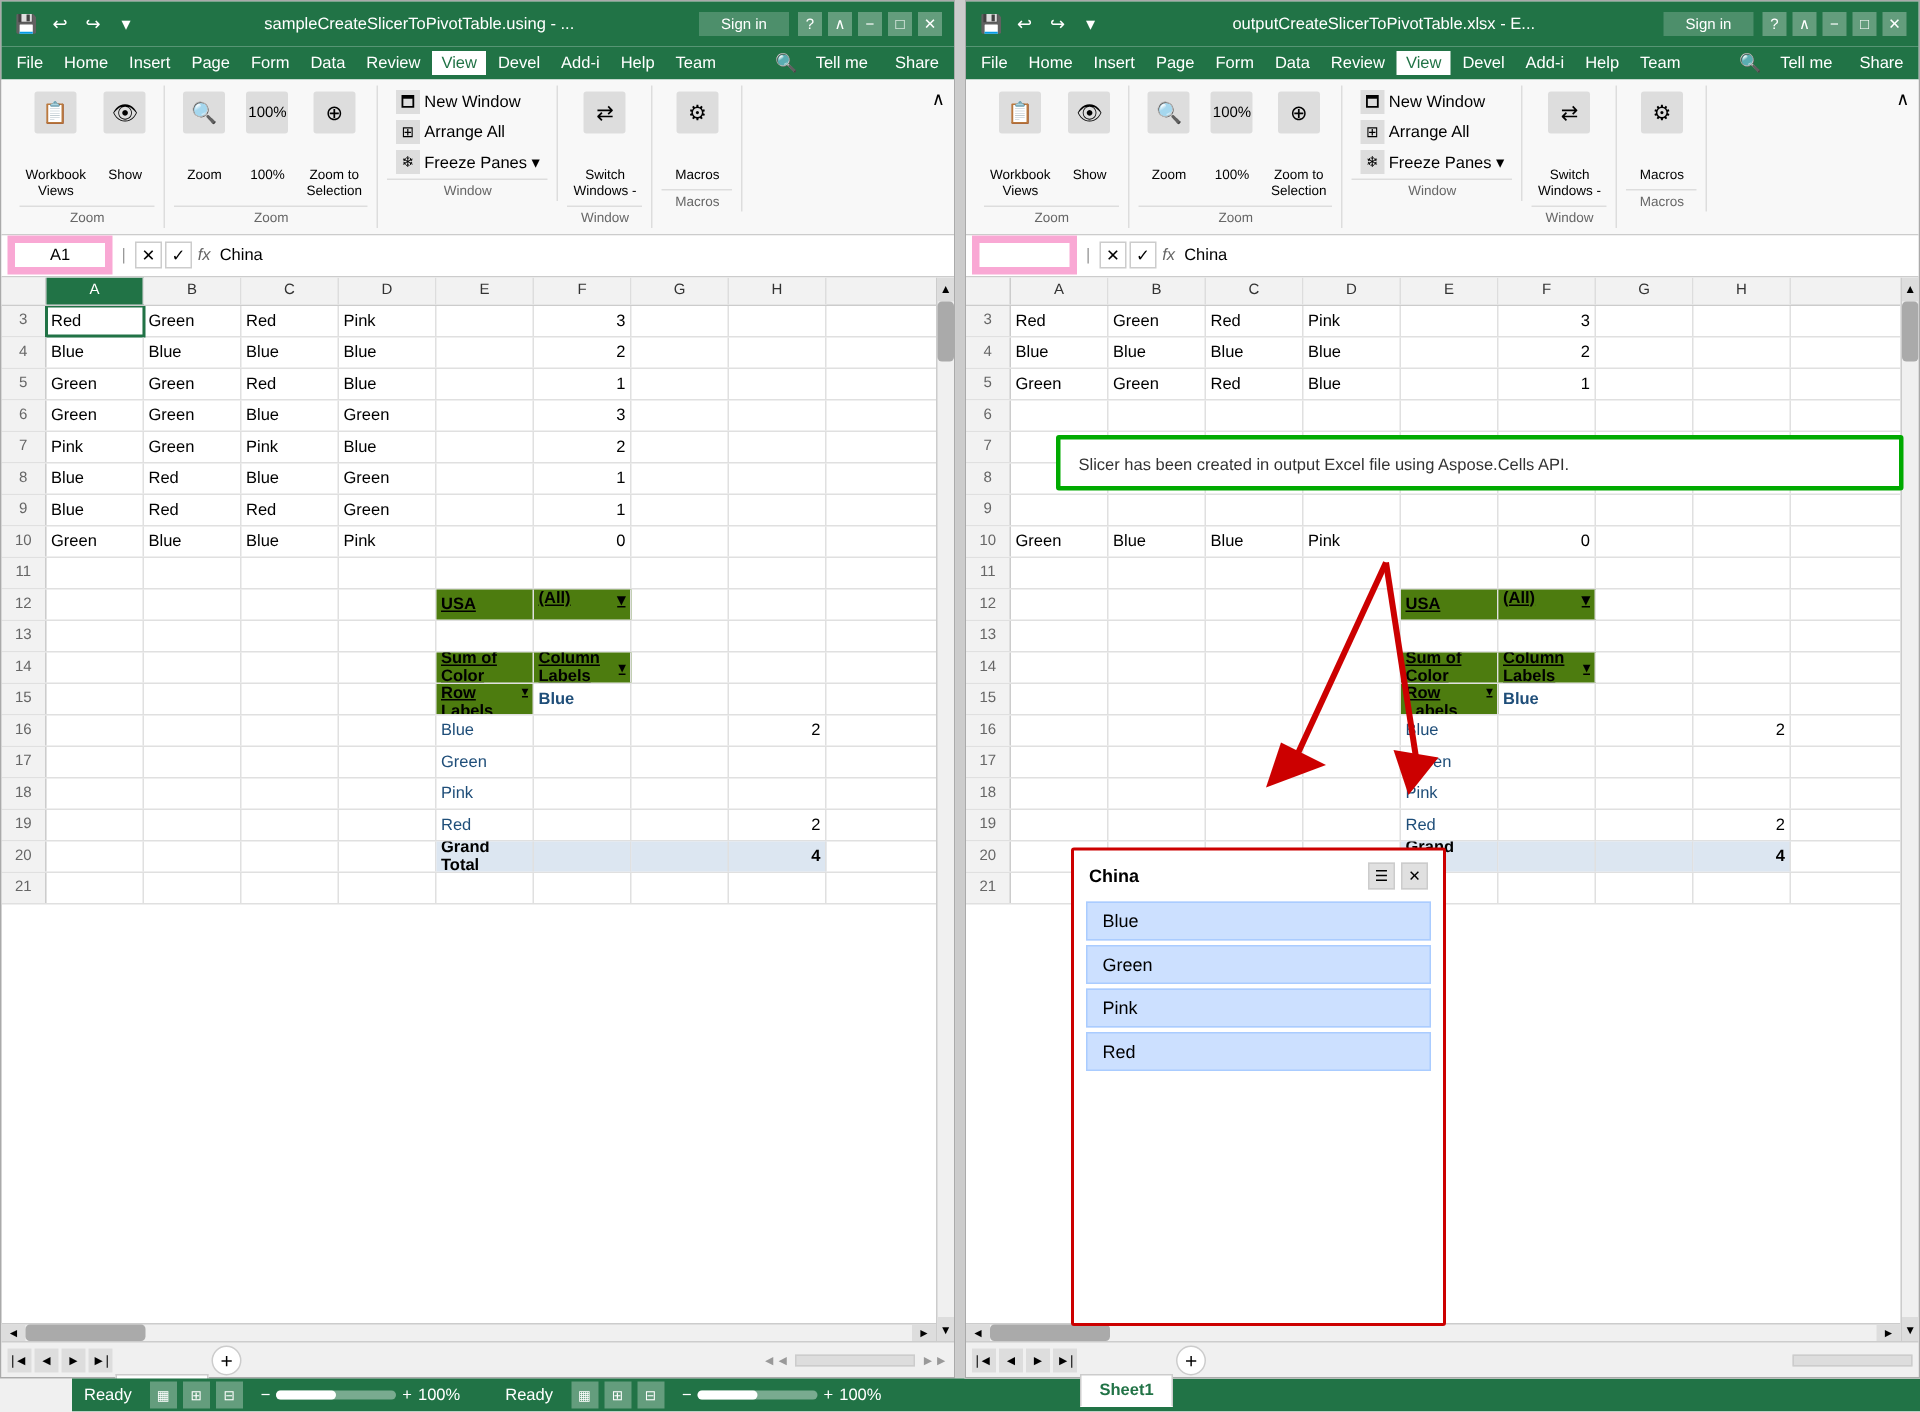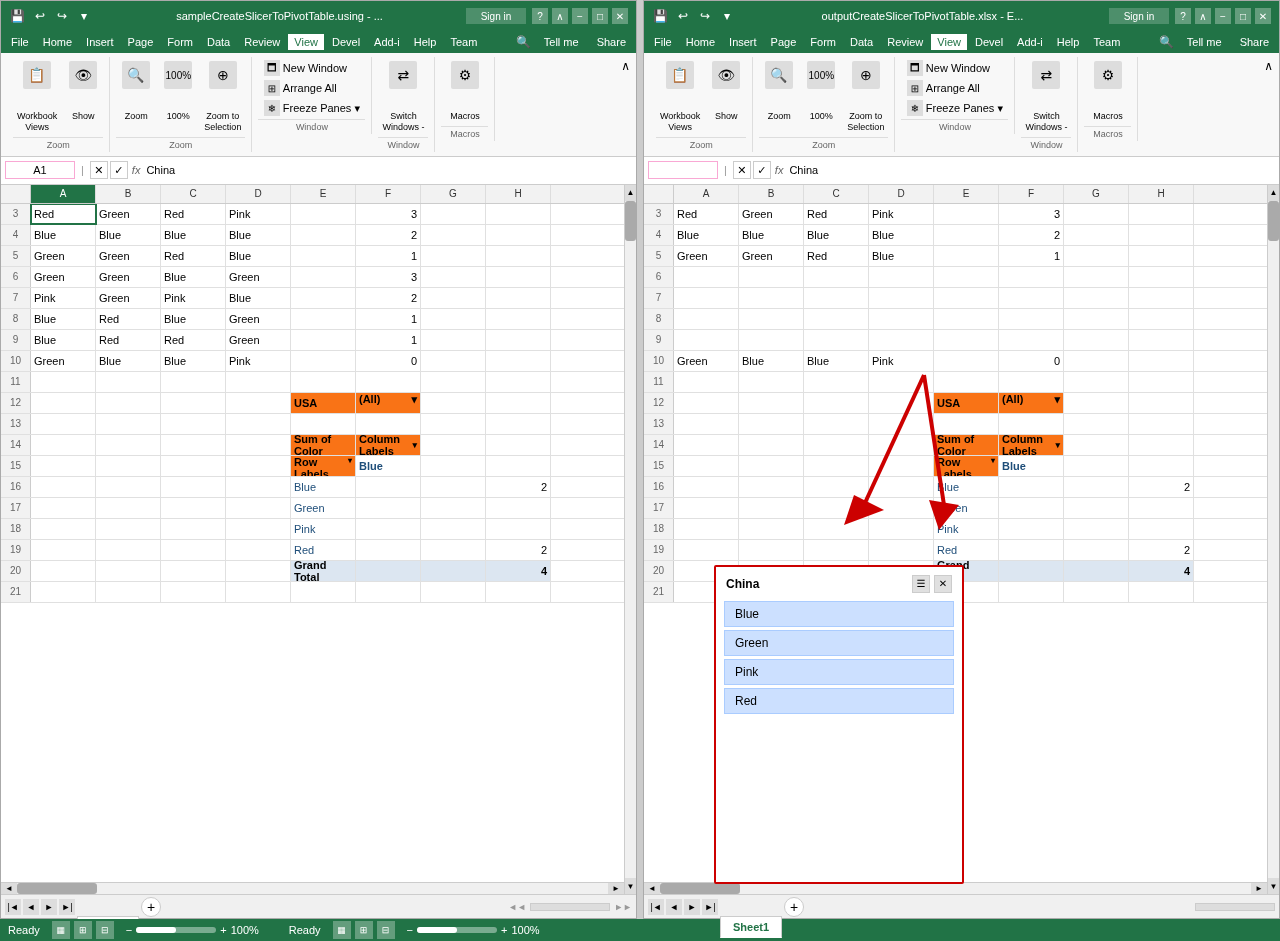--- a/index.html
+++ b/index.html
@@ -28,21 +28,21 @@
     .ribbon-group-content { display: flex; gap: 2px; align-items: flex-start; flex: 1; }
     .ribbon-group-label { font-size: 9px; color: #666; margin-top: 2px; padding-top: 2px; border-top: 1px solid #ddd; width: 100%; text-align: center; }
     .ribbon-btn { display: flex; flex-direction: column; align-items: center; padding: 2px 4px; cursor: pointer; border-radius: 2px; min-width: 40px; }
     .ribbon-btn .icon { width: 28px; height: 28px; background: #ddd; border-radius: 2px; display: flex; align-items: center; justify-content: center; font-size: 14px; margin-bottom: 2px; }
     .ribbon-btn .label { font-size: 9px; text-align: center; line-height: 1.2; max-width: 50px; margin-top: 20px; }
     .ribbon-btn-sm { display: flex; align-items: center; gap: 3px; padding: 1px 4px; cursor: pointer; border-radius: 2px; font-size: 10px; white-space: nowrap; }
     .ribbon-btn-sm .icon-sm { width: 16px; height: 16px; background: #ddd; display: flex; align-items: center; justify-content: center; font-size: 10px; }
     
     
     .formula-bar { display: flex; align-items: center; height: 28px; border-bottom: 1px solid #ccc; background: white; padding: 0 4px; gap: 4px; }
-    .cell-ref { width: 70px; border: 1px solid #f9a8d4; padding: 2px 4px; font-size: 11px; text-align: center; }
+    .cell-ref { width: 70px; border: 5px solid #f9a8d4; padding: 2px 4px; font-size: 11px; text-align: center; }
     .formula-divider { color: #999; padding: 0 2px; }
     .fx-label { color: #666; font-style: italic; font-size: 11px; }
     .formula-input { flex: 1; border: none; outline: none; font-size: 11px; padding: 2px; }
     .formula-btns { display: flex; gap: 2px; }
     .formula-btn { width: 18px; height: 18px; border: 1px solid #ccc; background: white; cursor: pointer; display: flex; align-items: center; justify-content: center; font-size: 11px; }
     
     
     .spreadsheet-container { display: flex; flex: 1; overflow: hidden; position: relative; }
     .spreadsheet { flex: 1; overflow: hidden; display: flex; flex-direction: column; }
     
@@ -51,42 +51,42 @@
     .row-num-cell { width: 30px; min-width: 30px; height: 18px; background: #f2f2f2; border-right: 1px solid #ccc; display: flex; align-items: center; justify-content: center; font-size: 10px; color: #666; }
     .col-header { width: 65px; min-width: 65px; height: 18px; background: #f2f2f2; border-right: 1px solid #ddd; display: flex; align-items: center; justify-content: center; font-size: 10px; color: #333; cursor: pointer; }
     .col-header.selected { background: #217346; color: white; }
     
     .data-rows { flex: 1; overflow: hidden; }
     .data-row { display: flex; border-bottom: 1px solid #e0e0e0; }
     .row-num { width: 30px; min-width: 30px; height: 20px; background: #f2f2f2; border-right: 1px solid #ccc; display: flex; align-items: center; justify-content: center; font-size: 10px; color: #666; }
     .cell { width: 65px; min-width: 65px; height: 20px; border-right: 1px solid #e0e0e0; padding: 0 3px; display: flex; align-items: center; overflow: hidden; font-size: 11px; }
     .cell.active { outline: 2px solid #217346; outline-offset: -1px; background: white; }
     .cell.bold { font-weight: bold; }
-    .cell.pivot-header { background: #f97316; font-weight: bold; }
+    .cell.pivot-header { background: #4d7c0f; font-weight: bold; text-decoration: underline; }
     .cell.pivot-blue { color: #1f4e79; }
     .cell.pivot-total { background: #dce6f1; font-weight: bold; }
     .cell.num { text-align: right; justify-content: flex-end; }
     .cell.dropdown-cell { display: flex; align-items: flex-start; justify-content: space-between; }
     
     
     .v-scrollbar { width: 12px; background: #f0f0f0; border-left: 1px solid #ccc; display: flex; flex-direction: column; }
     .scrollbar-btn { height: 16px; background: #ddd; display: flex; align-items: center; justify-content: center; cursor: pointer; font-size: 8px; }
     .scrollbar-track { flex: 1; position: relative; }
     .scrollbar-thumb { position: absolute; top: 0; left: 0; right: 0; height: 40px; background: #aaa; border-radius: 3px; }
     
     
     .sheet-tabs { display: flex; align-items: center; background: #f0f0f0; border-top: 1px solid #ccc; height: 24px; padding: 0 4px; gap: 2px; }
     .sheet-tab { padding: 2px 12px; background: white; border: 1px solid #ccc; border-bottom: none; cursor: pointer; font-size: 11px; height: 22px; display: flex; align-items: center; margin-top: 41px; }
     .sheet-tab.active { background: white; border-bottom: 1px solid white; color: #217346; font-weight: bold; }
     .add-sheet-btn { width: 20px; height: 20px; display: flex; align-items: center; justify-content: center; cursor: pointer; border: 1px solid #ccc; background: white; border-radius: 50%; font-size: 14px; }
     .sheet-nav-btns { display: flex; gap: 2px; }
     .sheet-nav-btn { width: 16px; height: 16px; background: #ddd; display: flex; align-items: center; justify-content: center; cursor: pointer; font-size: 9px; }
     
     
-    .status-bar { display: flex; align-items: center; background: #217346; color: white; height: 22px; padding: 0 8px; font-size: 11px; gap: 12px; }
+    .status-bar { display: flex; align-items: center; background: #217346; color: white; height: 22px; padding: 0 8px; font-size: 11px; gap: 12px; margin-left: 48px; }
     .view-btn { width: 18px; height: 18px; background: rgba(255,255,255,0.3); display: flex; align-items: center; justify-content: center; cursor: pointer; font-size: 9px; }
     
     
     .window-separator { width: 6px; background: #ccc; }
     
     
     .annotation-box { position: absolute; border: 3px solid #00aa00; padding: 8px 12px; background: white; font-size: 13px; color: #333; border-radius: 2px; z-index: 10; }
     
     
     .slicer-box { position: absolute; border: 2px solid #cc0000; background: white; z-index: 20; border-radius: 2px; padding: 4px; }
@@ -909,20 +909,23 @@
         </div>
 
         <div class="v-scrollbar">
           <div class="scrollbar-btn">▲</div>
           <div class="scrollbar-track">
             <div class="scrollbar-thumb"></div>
           </div>
           <div class="scrollbar-btn">▼</div>
         </div>
 
+        <div class="annotation-box" style="top:105px; left:60px; right:10px;">
+          <span>Slicer has been created in output Excel file using Aspose.Cells API.</span>
+        </div>
 
         <svg style="position:absolute; top:180px; left:100px; width:260px; height:200px; pointer-events:none; z-index:15;">
 
           <line x1="180" y1="10" x2="120" y2="140" stroke="#cc0000" stroke-width="4"></line>
 
           <polygon points="100,160 110,130 140,145" fill="#cc0000"></polygon>
 
           <line x1="180" y1="10" x2="200" y2="140" stroke="#cc0000" stroke-width="4"></line>
 
           <polygon points="195,165 185,135 215,140" fill="#cc0000"></polygon>

